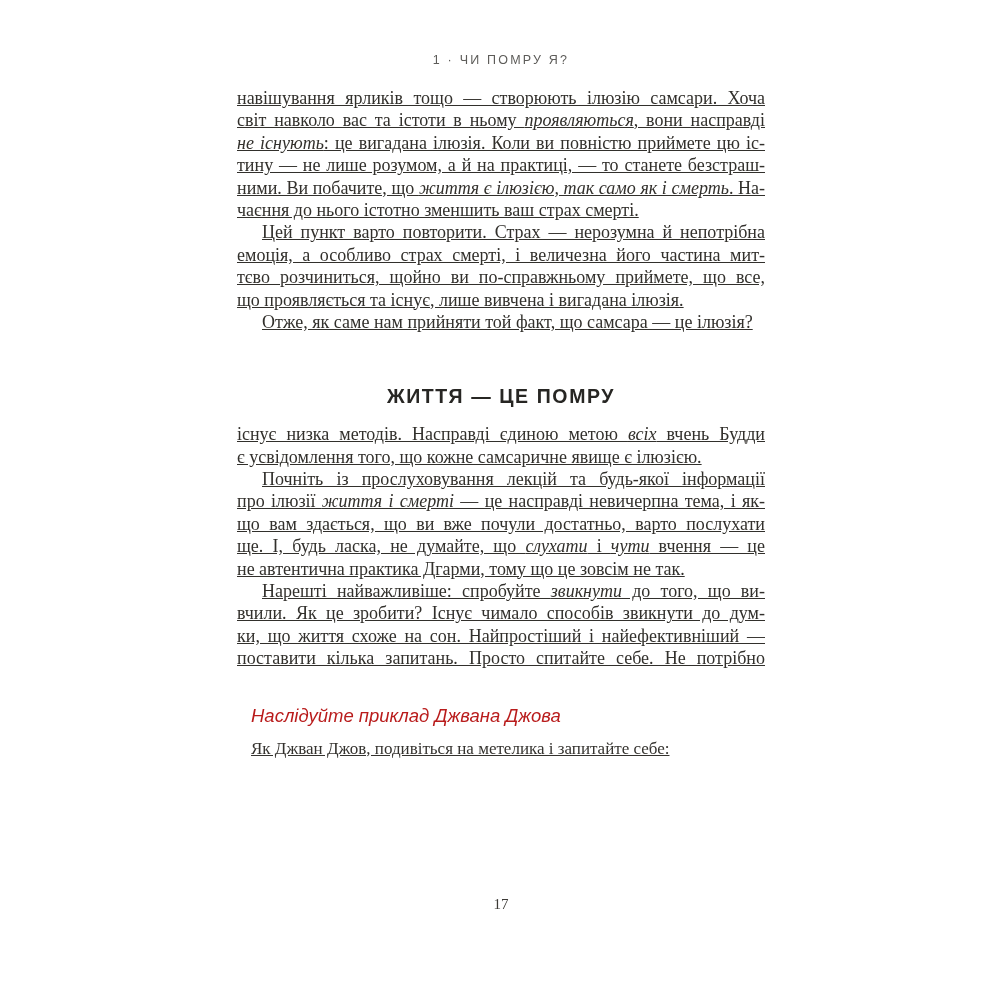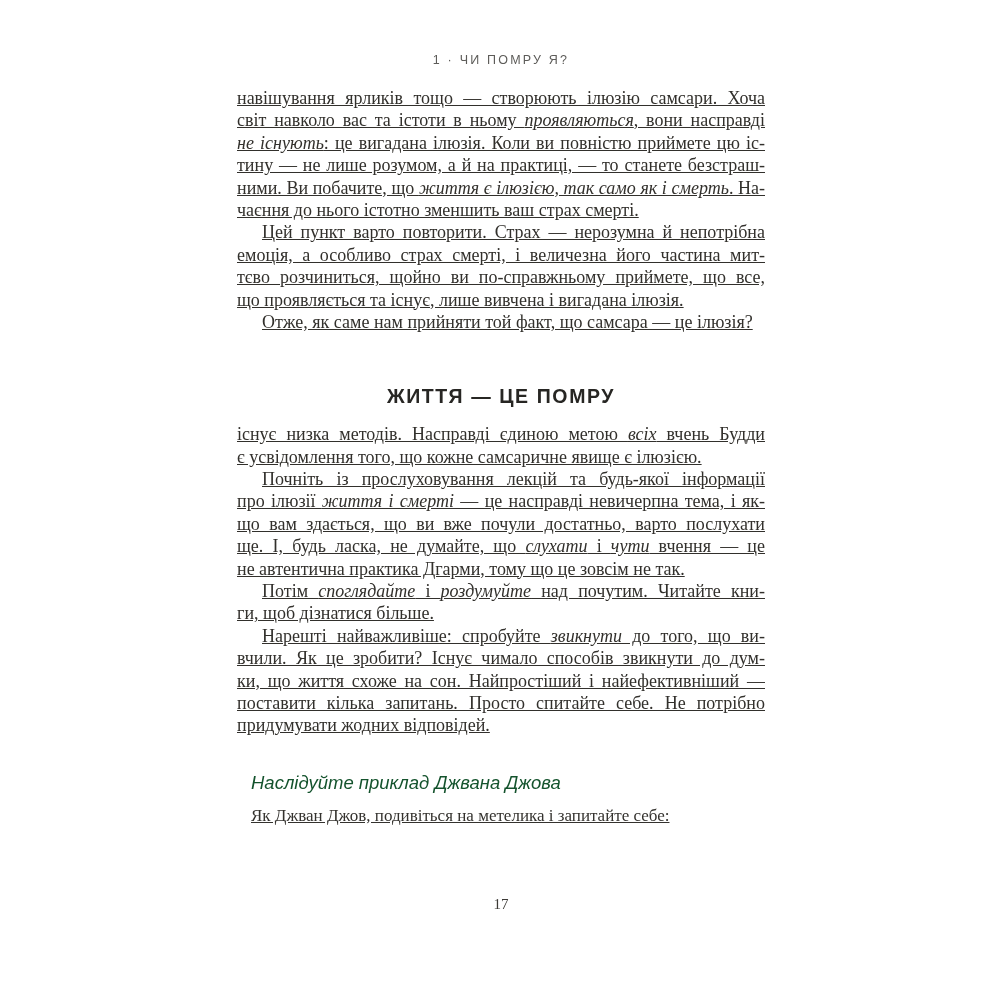--- a/index.html
+++ b/index.html
@@ -49,21 +49,21 @@
     line-height: 26px;
     color: #272623;
   }
   .subheading {
     margin: 34px 0 9px 14px;
     font-family: "Liberation Sans", sans-serif;
     font-style: italic;
     font-weight: normal;
     font-size: 18.5px;
     line-height: 24px;
-    color: #14532d;
+    color: #b91c1c;
   }
   .quote {
     margin-left: 14px;
     font-size: 17px;
     line-height: 23px;
     color: #34322e;
   }
   .quote .line {
     text-align: left;
     text-align-last: left;
@@ -110,29 +110,24 @@
         <div class="line last"><span>є усвідомлення того, що кожне самсаричне явище є ілюзією.</span></div>
       </div>
     <div class="para">
         <div class="line indent"><span>Почніть із прослуховування лекцій та будь-якої інформації</span></div>
         <div class="line"><span>про ілюзії </span><i>життя і смерті</i><span> — це насправді невичерпна тема, і як-</span></div>
         <div class="line"><span>що вам здається, що ви вже почули достатньо, варто послухати</span></div>
         <div class="line"><span>ще. І, будь ласка, не думайте, що </span><i>слухати</i><span> і </span><i>чути</i><span> вчення — це</span></div>
         <div class="line last"><span>не автентична практика Дгарми, тому що це зовсім не так.</span></div>
       </div>
     <div class="para">
-        <div class="line indent"><span>Потім </span><i>споглядайте</i><span> і </span><i>роздумуйте</i><span> над почутим. Читайте кни-</span></div>
-        <div class="line last"><span>ги, щоб дізнатися більше.</span></div>
-      </div>
-    <div class="para">
         <div class="line indent"><span>Нарешті найважливіше: спробуйте </span><i>звикнути</i><span> до того, що ви-</span></div>
         <div class="line"><span>вчили. Як це зробити? Існує чимало способів звикнути до дум-</span></div>
         <div class="line"><span>ки, що життя схоже на сон. Найпростіший і найефективніший —</span></div>
         <div class="line"><span>поставити кілька запитань. Просто спитайте себе. Не потрібно</span></div>
-        <div class="line last"><span>придумувати жодних відповідей.</span></div>
       </div>
 
     <h3 class="subheading">Наслідуйте приклад Джвана Джова</h3>
 
     <div class="para quote">
         <div class="line"><span>Як Джван Джов, подивіться на метелика і запитайте себе:</span></div>
       </div>
   </div>
 
   <div class="page-number">17</div>

